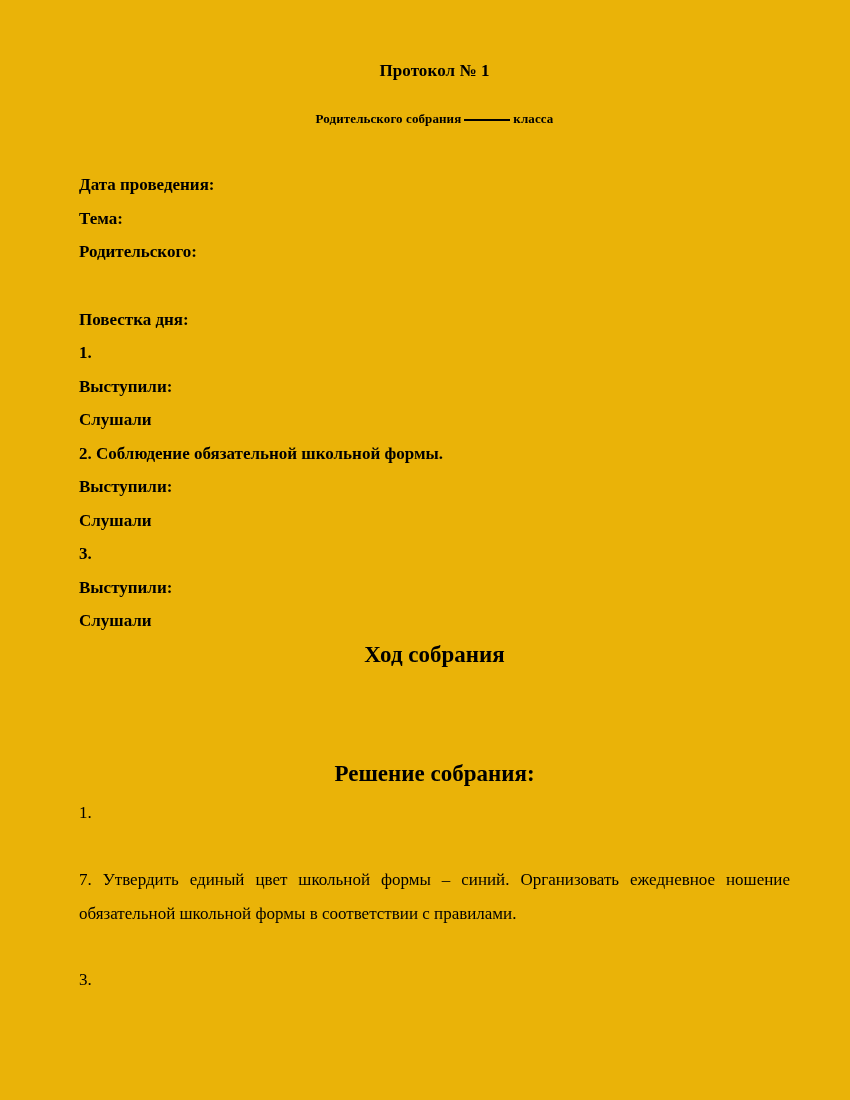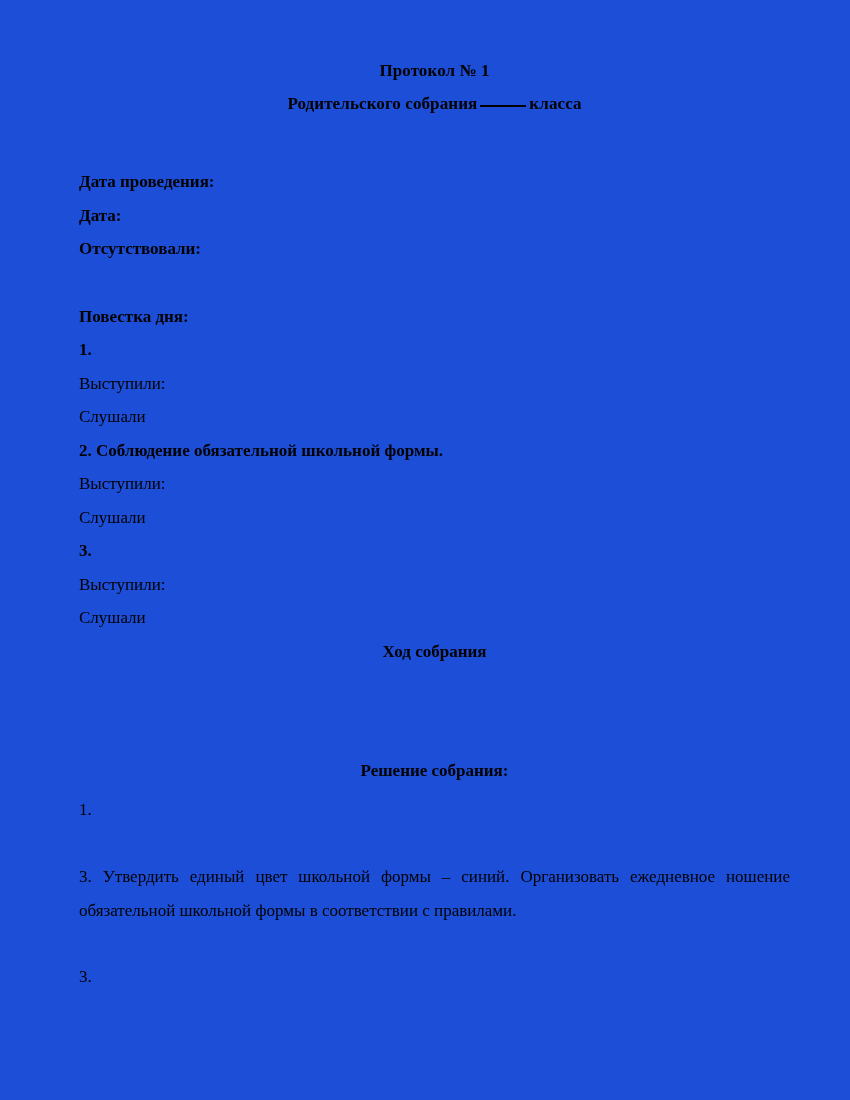--- a/index.html
+++ b/index.html
@@ -5,21 +5,21 @@
   html, body {
     margin: 0;
     padding: 0;
     background: #ffffff;
   }
 
   .page {
     position: relative;
     width: 850px;
     height: 1100px;
-    background: #1d4ed8;
+    background: #eab308;
     margin: 0 auto;
     overflow: hidden;
     font-family: "Liberation Serif", "DejaVu Serif", serif;
     color: #000000;
   }
 
   .content {
     position: absolute;
     left: 79px;
     top: 0;
@@ -31,56 +31,57 @@
     margin-top: 58px;
     text-align: center;
   }
   .doc-title {
     font-size: 17px;
     font-weight: bold;
     line-height: 26px;
     letter-spacing: 0.1px;
   }
   .doc-subtitle {
-    font-size: 17px;
+    font-size: 13px;
     font-weight: bold;
     line-height: 26px;
-    margin-top: 7px;
+    margin-top: 22px;
     letter-spacing: 0.1px;
   }
   .blank-inline {
     display: inline-block;
     border-bottom: 2px solid #000;
     width: 46px;
     vertical-align: 2px;
     margin: 0 3px;
   }
 
   
   .line {
     font-size: 17px;
     line-height: 33.5px;
     text-align: left;
     white-space: pre-wrap;
+    font-weight: bold;
   }
   .line.bold {
     font-weight: bold;
   }
 
   
   .fields-block {
-    margin-top: 48px;
+    margin-top: 36px;
   }
   .agenda-block {
     margin-top: 34px;
   }
 
   
   .centered-heading {
-    font-size: 17px;
+    font-size: 23px;
     font-weight: bold;
     line-height: 33.5px;
     text-align: center;
   }
   .heading-progress {
     margin-top: 0px;
   }
   .heading-decision {
     margin-top: 86px;
   }
@@ -112,22 +113,22 @@
 
     <div class="title-block">
       <div class="doc-title">Протокол № 1</div>
       <div class="doc-subtitle">
         <span>Родительского собрания</span><span class="blank-inline"></span><span>класса</span>
       </div>
     </div>
 
     <div class="fields-block">
       <div class="line bold">Дата проведения:</div>
-      <div class="line bold">Дата:</div>
-      <div class="line bold">Отсутствовали:</div>
+      <div class="line bold">Тема:</div>
+      <div class="line bold">Родительского:</div>
     </div>
 
     <div class="agenda-block">
       <div class="line bold">Повестка дня:</div>
 
       <div>
         <div class="line bold">1.</div>
         <div class="line">Выступили:</div>
         <div class="line">Слушали</div>
       </div>
@@ -144,18 +145,18 @@
         <div class="line">Слушали</div>
       </div>
     </div>
 
     <div class="centered-heading heading-progress">Ход собрания</div>
 
     <div class="centered-heading heading-decision">Решение собрания:</div>
 
     <div class="decisions">
       <div class="decision-item">1.</div>
-      <div class="decision-para">3. Утвердить единый цвет школьной формы – синий. Организовать ежедневное ношение обязательной школьной формы в соответствии с правилами.</div>
+      <div class="decision-para">7. Утвердить единый цвет школьной формы – синий. Организовать ежедневное ношение обязательной школьной формы в соответствии с правилами.</div>
       <div class="decision-item decision-last">3.</div>
     </div>
 
   </div>
 </div>
 
 </body></html>

